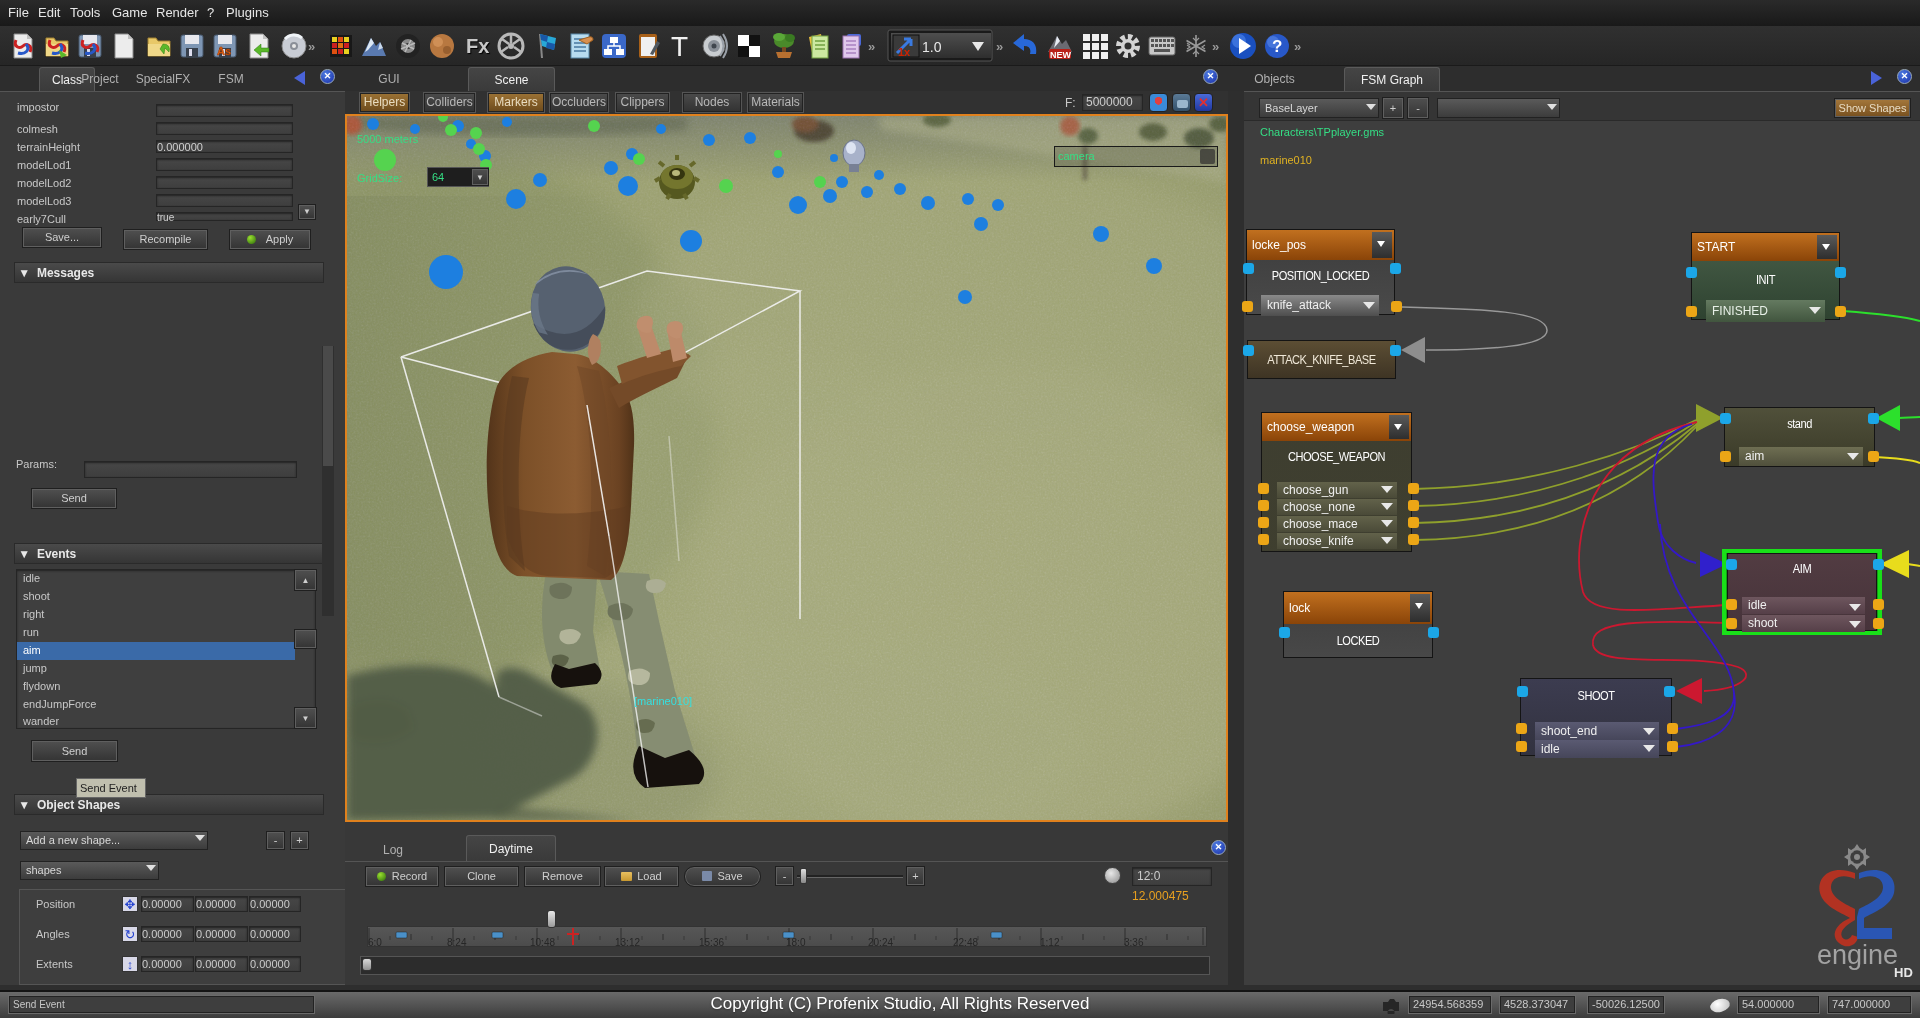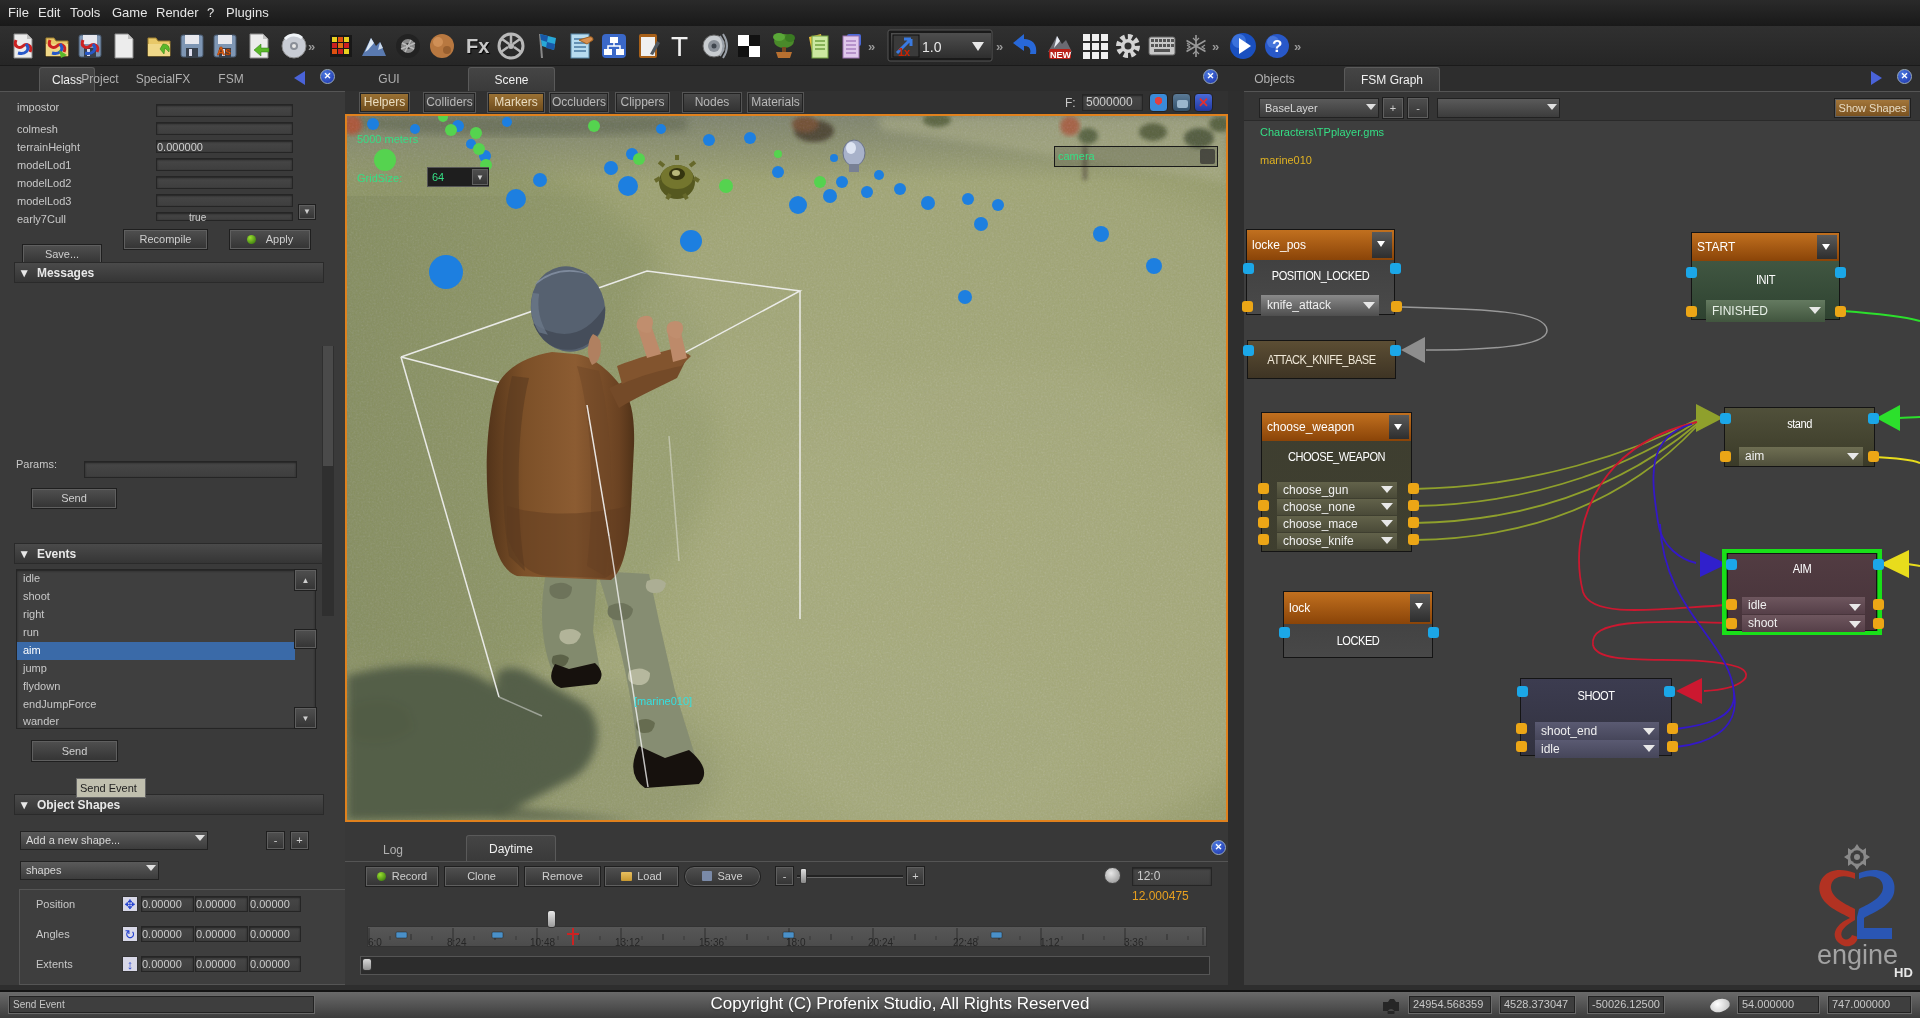--- a/index.html
+++ b/index.html
@@ -306,24 +306,24 @@
 <div class="lbl" style="left:17px;top:67px;">modelLod1</div>
 <div class="lbl" style="left:17px;top:85px;">modelLod2</div>
 <div class="lbl" style="left:17px;top:103px;">modelLod3</div>
 <div class="lbl" style="left:17px;top:121px;">early7Cull</div>
 <div class="field" style="left:156px;top:12px;width:137px;height:13px;"></div>
 <div class="field" style="left:156px;top:30px;width:137px;height:13px;"></div>
 <div class="field" style="left:156px;top:48px;width:137px;height:13px;color:#d0d0d0;font-size:11px;line-height:12px;">0.000000</div>
 <div class="field" style="left:156px;top:66px;width:137px;height:13px;"></div>
 <div class="field" style="left:156px;top:84px;width:137px;height:13px;"></div>
 <div class="field" style="left:156px;top:102px;width:137px;height:13px;"></div>
-<div class="field" style="left:156px;top:120px;width:137px;height:9px;color:#d0d0d0;font-size:10px;line-height:9px;padding-left:32px;">true</div>
+<div class="field" style="left:156px;top:120px;width:137px;height:9px;color:#d0d0d0;font-size:10px;line-height:9px;">true</div>
 <div class="btn" style="left:299px;top:113px;width:16px;height:14px;font-size:8px;line-height:12px;">▼</div>
 
-<div class="btn" style="left:23px;top:153px;width:78px;height:19px;line-height:17px;">Save...</div>
+<div class="btn" style="left:23px;top:136px;width:78px;height:19px;line-height:17px;">Save...</div>
 <div class="btn" style="left:124px;top:138px;width:83px;height:19px;line-height:17px;">Recompile</div>
 <div class="btn" style="left:230px;top:138px;width:80px;height:19px;line-height:17px;"><span style="display:inline-block;width:9px;height:9px;border-radius:50%;background:radial-gradient(circle at 35% 30%,#9adf30,#2a6a08);margin-right:10px;vertical-align:-1px;"></span>Apply</div>
 
 <div class="shdr" style="top:170px;"><b>&nbsp;▼&nbsp;&nbsp;Messages</b></div>
 <div class="lbl" style="left:16px;top:366px;">Params:</div>
 <div class="field" style="left:84px;top:369px;width:213px;height:17px;"></div>
 <div class="btn" style="left:32px;top:397px;width:84px;height:19px;line-height:17px;">Send</div>
 
 <div class="shdr" style="top:451px;"><b>&nbsp;▼&nbsp;&nbsp;Events</b></div>
 <div class="field" style="left:16px;top:477px;width:300px;height:160px;background:#3f3f3f;">

